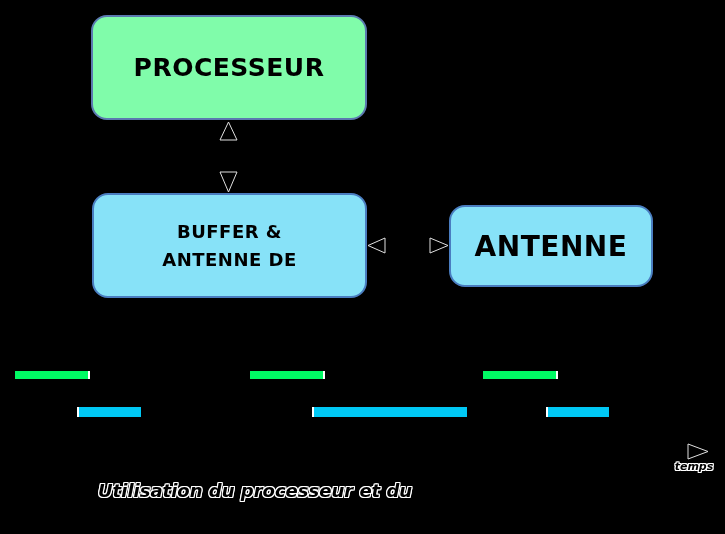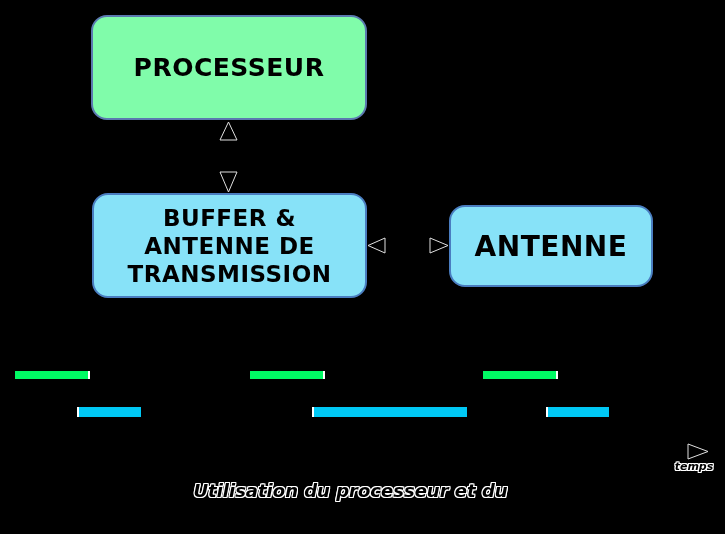--- a/index.html
+++ b/index.html
@@ -21,21 +21,21 @@
   .box-processeur{
     left:91px;top:15px;width:276px;height:105px;
     background:var(--processor-box-fill,#80fcaa);
     border:2px solid var(--processor-box-border,#5b79b0);
     font-size:25px;letter-spacing:0.5px;
   }
   .box-buffer{
     left:92px;top:193px;width:275px;height:105px;
     background:var(--module-box-fill,#87e2f8);
     border:2px solid var(--module-box-border,#4a7dc0);
-    font-size:23px;line-height:28px;letter-spacing:0.5px;
+    font-size:18px;line-height:28px;letter-spacing:0.5px;
   }
   .box-antenne{
     left:449px;top:205px;width:204px;height:82px;
     background:var(--module-box-fill,#87e2f8);
     border:2px solid var(--module-box-border,#4a7dc0);
     font-size:28px;letter-spacing:0.5px;
   }
   .box-buffer .lines{display:block;}
   #arrows{position:absolute;left:0;top:0;width:725px;height:534px;pointer-events:none;}
   #arrows path{fill:#000;stroke:var(--arrow-outline,#e0e0e0);stroke-width:1;}
@@ -50,37 +50,36 @@
       -1px  1px 0 #fff, 1px  1px 0 #fff,
       -1px  0   0 #fff, 1px  0   0 #fff,
        0   -1px 0 #fff, 0    1px 0 #fff;
   }
   #temps-label{
     position:absolute;left:663px;top:460px;width:62px;
     text-align:center;font-size:11px;
   }
   #caption{
     position:absolute;left:98px;top:480px;width:505px;
-    text-align:center;font-size:18px;line-height:22px;font-style:italic;
+    font-size:18px;line-height:22px;font-style:italic;
   }
 </style>
 </head>
 <body>
 
 <div id="stage" style="--background: #000000; --processor-box-fill: #80fcaa; --processor-box-border: #5b79b0; --module-box-fill: #87e2f8; --module-box-border: #4a7dc0; --green-bar: #00fa64; --blue-bar: #00c8f5; --arrow-outline: #e0e0e0; --label-text: #000000; --outline-text: #ffffff;">
 
   <div class="box box-processeur">
     <span>PROCESSEUR</span>
   </div>
 
   <div class="box box-buffer">
     <span class="lines">
       <span style="display:block">BUFFER &amp;</span>
       <span style="display:block">ANTENNE DE</span>
-      <span style="display:block">TRANSMISSION</span>
     </span>
   </div>
 
   <div class="box box-antenne">
     <span>ANTENNE</span>
   </div>
 
   <svg id="arrows" width="725" height="534" viewBox="0 0 725 534">
     <path d="M228.5 122 L237 140 L220 140 Z"></path>
     <path d="M220 172 L237 172 L228.5 192 Z"></path>

